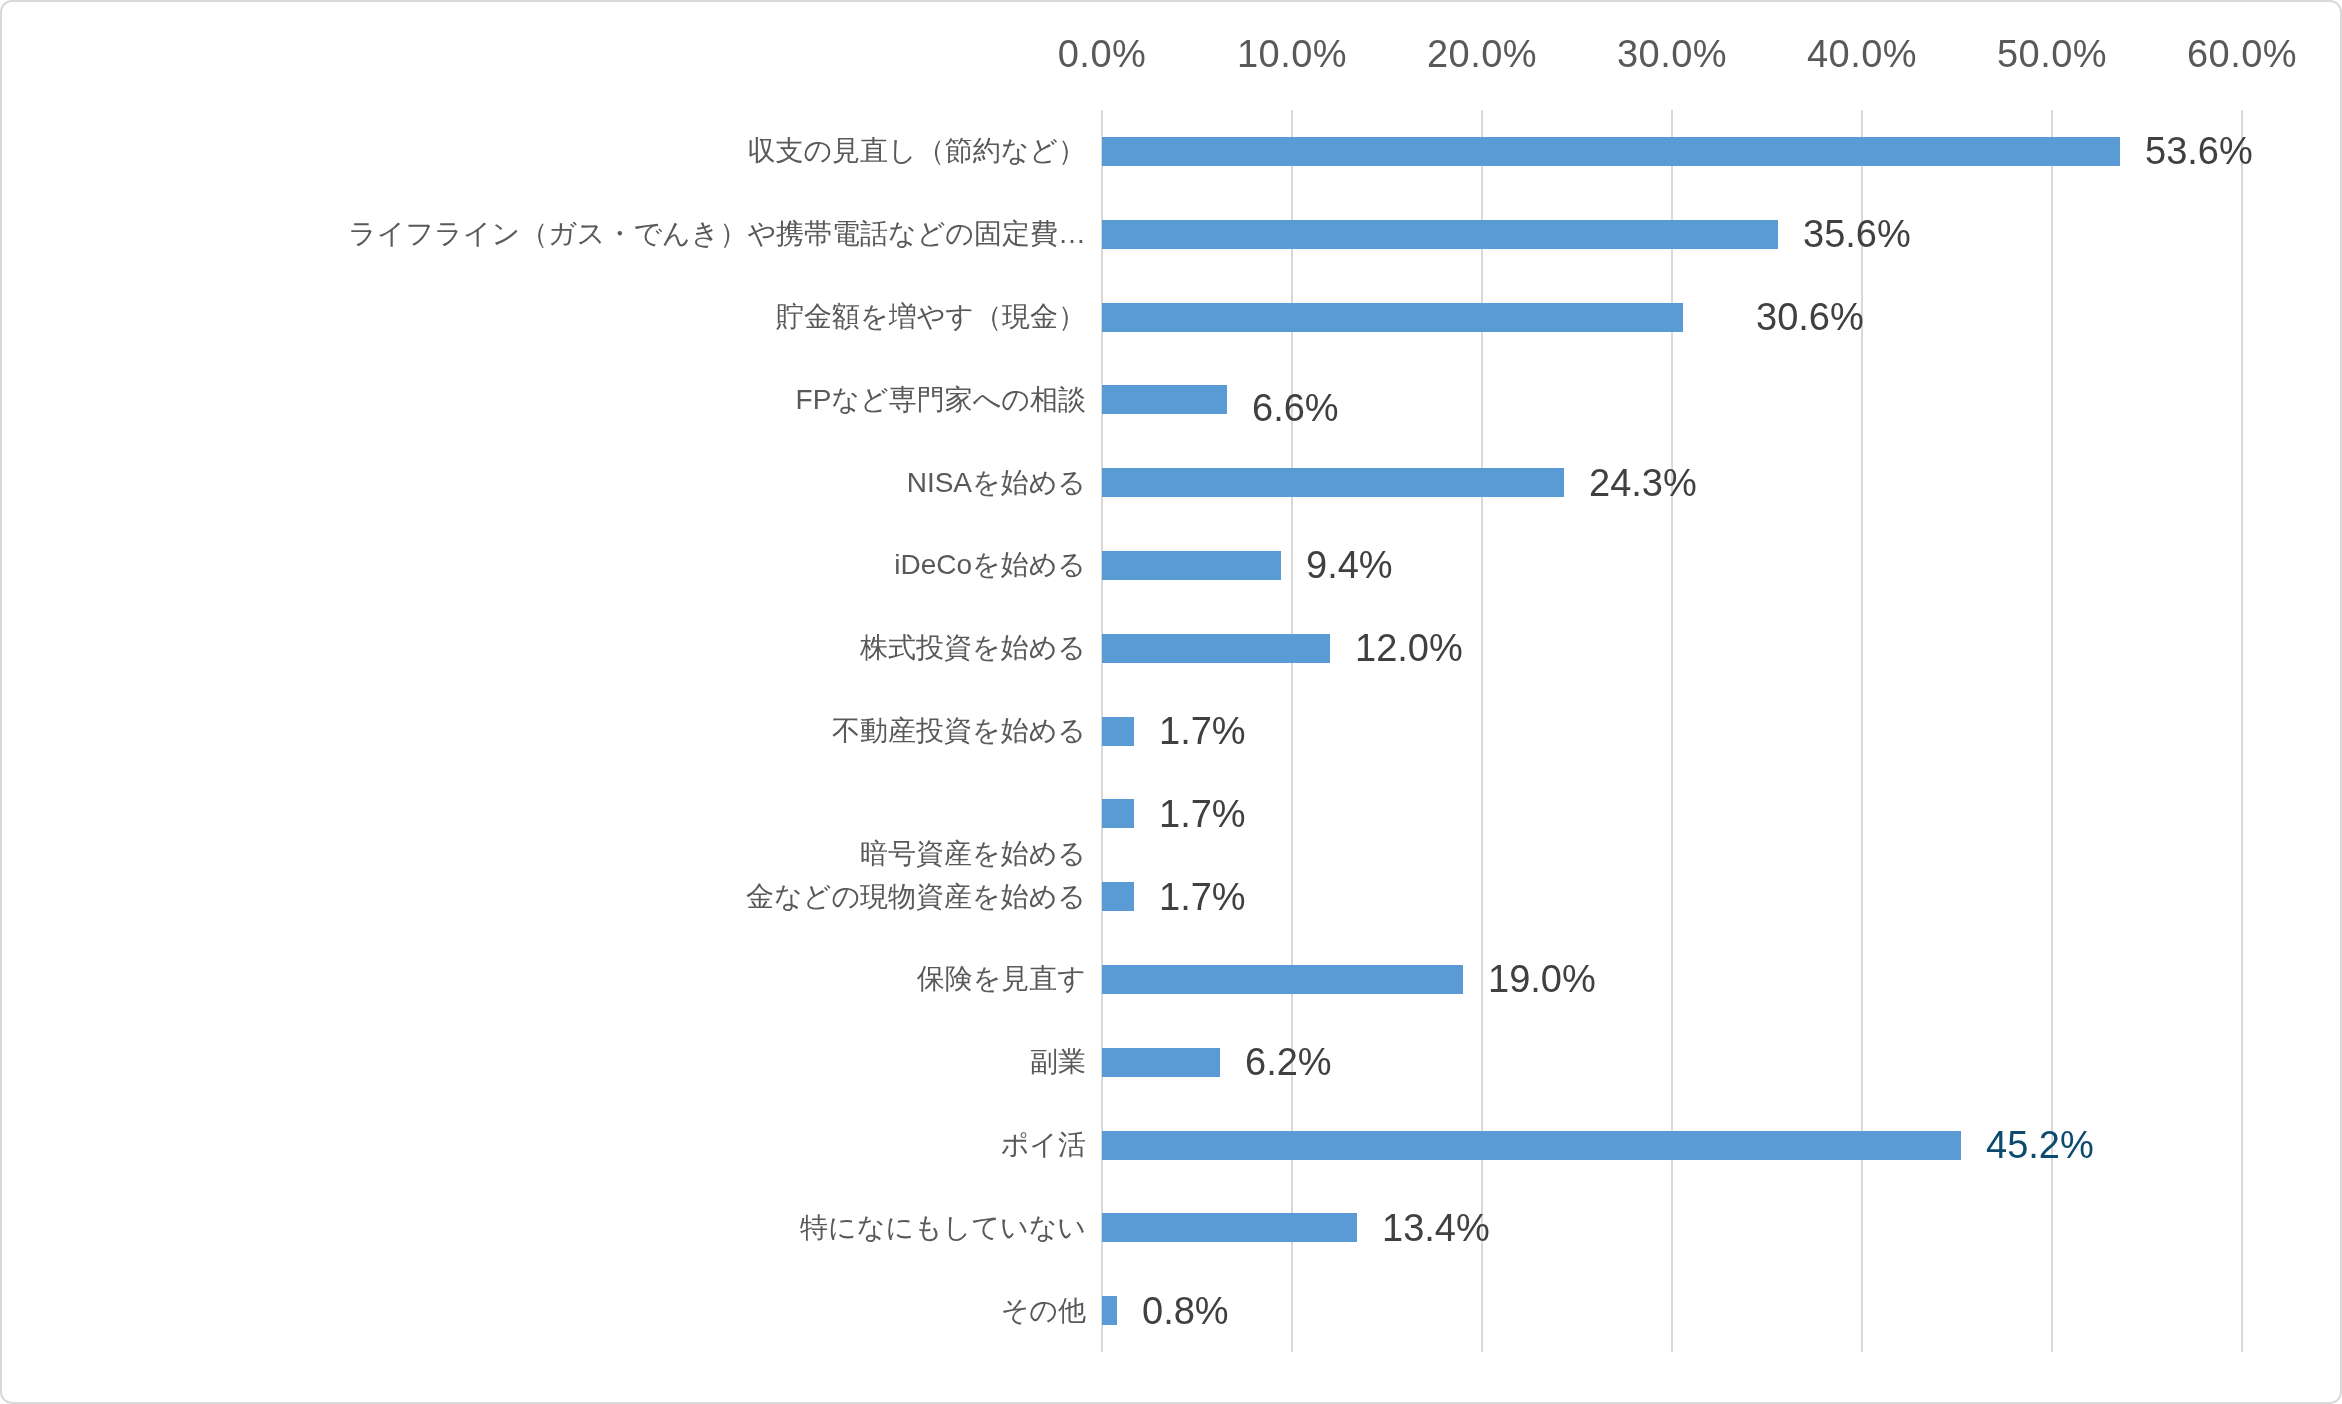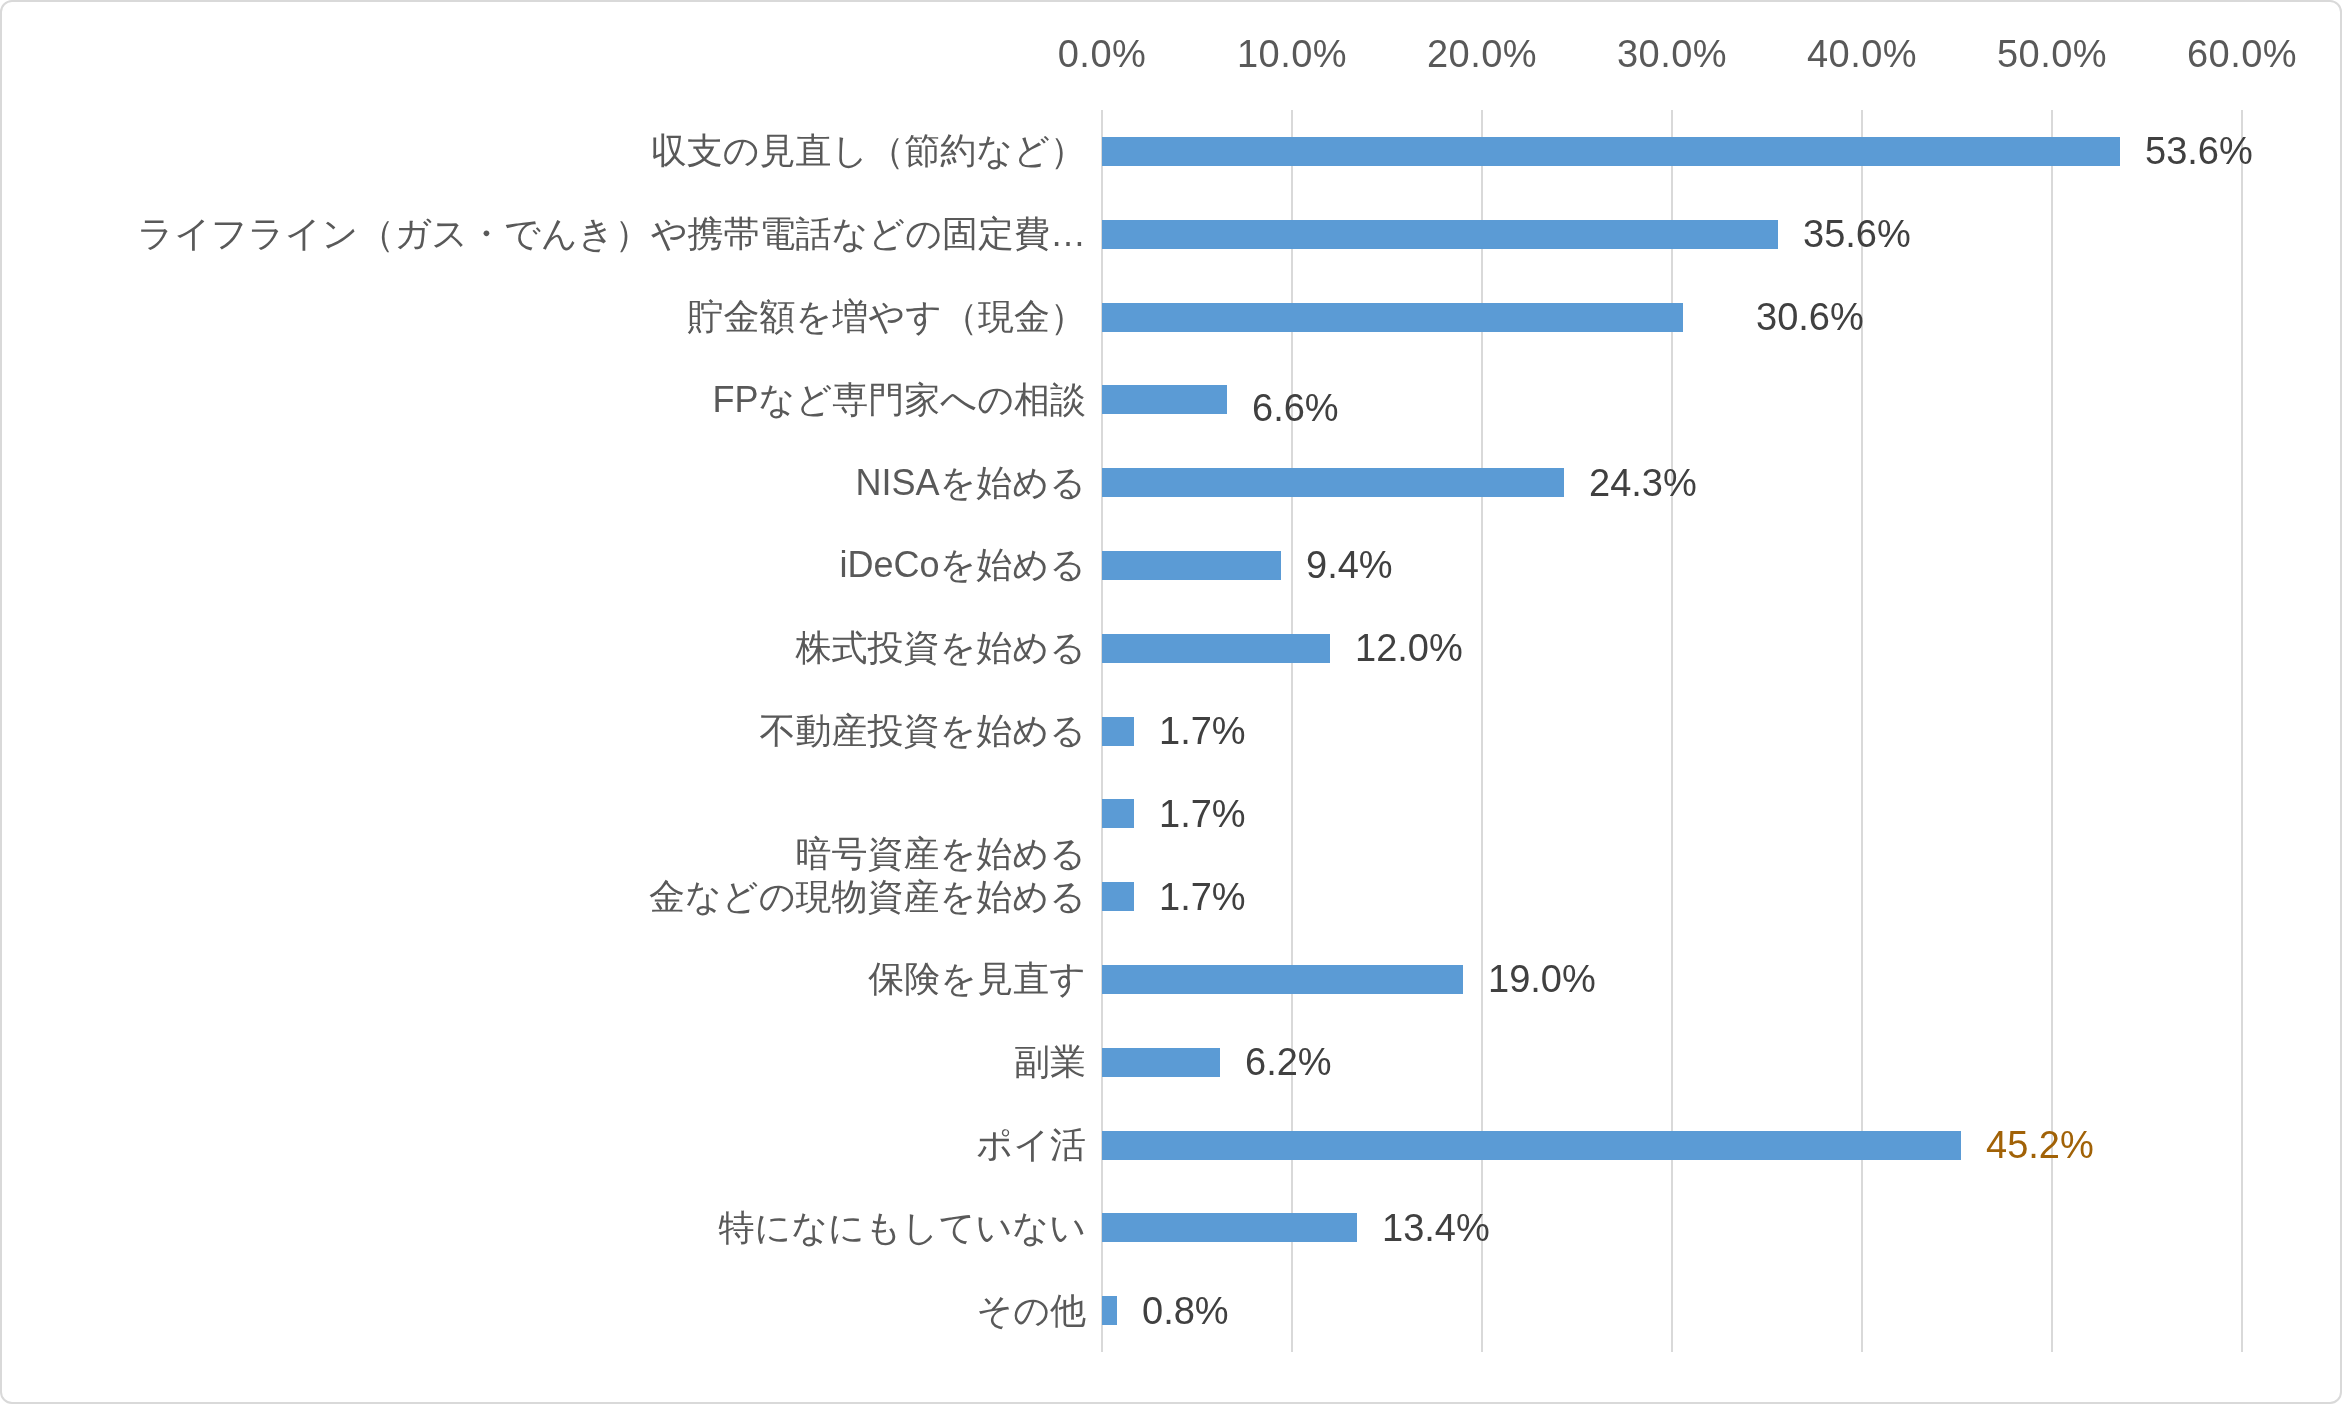--- a/index.html
+++ b/index.html
@@ -30,21 +30,21 @@
     letter-spacing: 0.5px;
   }
   .gridline {
     position: absolute;
     width: 2px;
     z-index: 1;
   }
   .cat-label {
     position: absolute;
     text-align: right;
-    font-size: 36px;
+    font-size: 28px;
     color: #595959;
     white-space: nowrap;
     overflow: hidden;
     z-index: 2;
   }
   .bar {
     position: absolute;
     z-index: 3;
   }
   .value-label {
@@ -109,21 +109,21 @@
       <div class="bar" style="left: 1100px; width: 32px; top: 880px; height: 29px; background: rgb(91, 155, 213);"></div>
       <div class="value-label" style="left: 1157px; top: 871px; height: 48px; line-height: 48px; color: rgb(64, 64, 64);">1.7%</div>
       <div class="cat-label" style="left: 20px; width: 1064px; top: 953px; height: 48px; line-height: 48px; color: rgb(89, 89, 89);">保険を見直す</div>
       <div class="bar" style="left: 1100px; width: 361px; top: 963px; height: 29px; background: rgb(91, 155, 213);"></div>
       <div class="value-label" style="left: 1486px; top: 953px; height: 48px; line-height: 48px; color: rgb(64, 64, 64);">19.0%</div>
       <div class="cat-label" style="left: 20px; width: 1064px; top: 1036px; height: 48px; line-height: 48px; color: rgb(89, 89, 89);">副業</div>
       <div class="bar" style="left: 1100px; width: 118px; top: 1046px; height: 29px; background: rgb(91, 155, 213);"></div>
       <div class="value-label" style="left: 1243px; top: 1036px; height: 48px; line-height: 48px; color: rgb(64, 64, 64);">6.2%</div>
       <div class="cat-label" style="left: 20px; width: 1064px; top: 1119px; height: 48px; line-height: 48px; color: rgb(89, 89, 89);">ポイ活</div>
       <div class="bar" style="left: 1100px; width: 859px; top: 1129px; height: 29px; background: rgb(91, 155, 213);"></div>
-      <div class="value-label" style="left: 1984px; top: 1119px; height: 48px; line-height: 48px; color: #a16207;">45.2%</div>
+      <div class="value-label" style="left: 1984px; top: 1119px; height: 48px; line-height: 48px; color: #0c4a6e;">45.2%</div>
       <div class="cat-label" style="left: 20px; width: 1064px; top: 1202px; height: 48px; line-height: 48px; color: rgb(89, 89, 89);">特になにもしていない</div>
       <div class="bar" style="left: 1100px; width: 255px; top: 1211px; height: 29px; background: rgb(91, 155, 213);"></div>
       <div class="value-label" style="left: 1380px; top: 1202px; height: 48px; line-height: 48px; color: rgb(64, 64, 64);">13.4%</div>
       <div class="cat-label" style="left: 20px; width: 1064px; top: 1285px; height: 48px; line-height: 48px; color: rgb(89, 89, 89);">その他</div>
       <div class="bar" style="left: 1100px; width: 15px; top: 1294px; height: 29px; background: rgb(91, 155, 213);"></div>
       <div class="value-label" style="left: 1140px; top: 1285px; height: 48px; line-height: 48px; color: rgb(64, 64, 64);">0.8%</div>
     </div>
 </div>
 
 </body></html>

